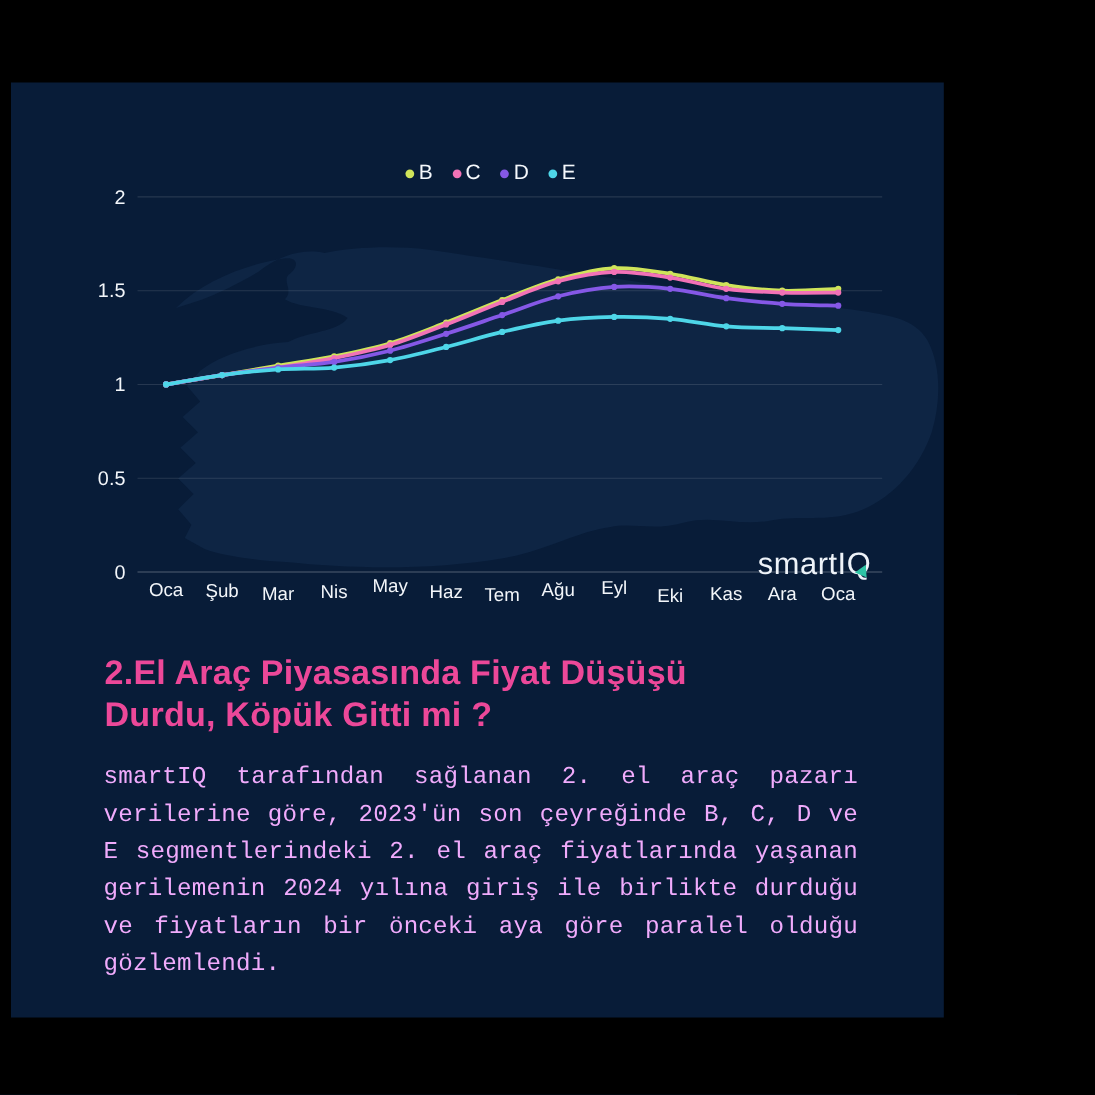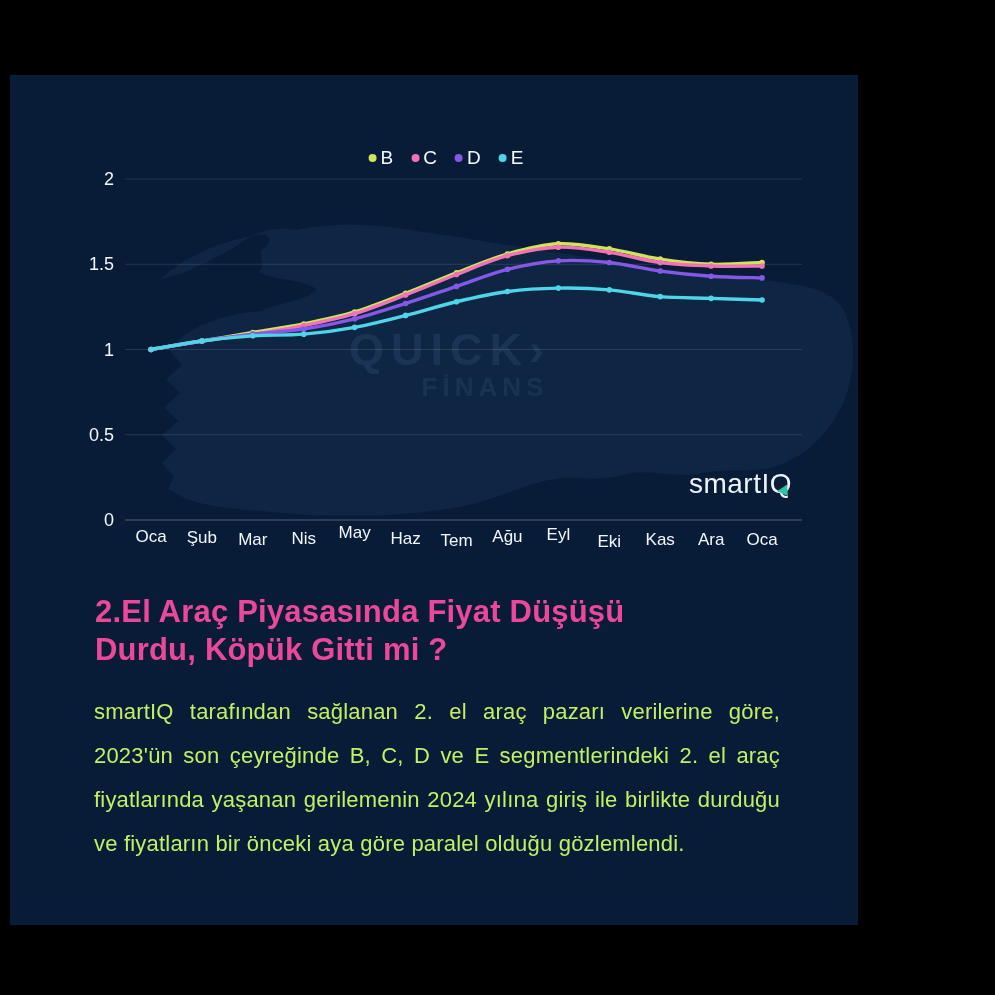--- a/index.html
+++ b/index.html
@@ -17,34 +17,34 @@
   .legend-label{color:#f5f8fc;font-size:19px;font-weight:500;}
   
   .watermark{position:absolute;left:310px;top:252px;width:260px;text-align:center;
              z-index:1;pointer-events:none;}
   .wm-line1{font-size:45px;font-weight:800;letter-spacing:7px;
             color:rgba(150,184,232,0.10);line-height:46px;}
   .wm-arrow{font-size:45px;font-weight:800;color:rgba(150,184,232,0.10);}
   .wm-line2{font-size:26px;font-weight:700;letter-spacing:5px;
             color:rgba(150,184,232,0.09);line-height:28px;padding-left:70px;}
   
-  .brand{position:absolute;top:393px;right:66px;display:flex;align-items:center;
+  .brand{position:absolute;top:422px;right:66px;display:flex;align-items:center;
          z-index:3;}
   .brand-text{color:#eef3f9;font-size:28px;font-weight:400;letter-spacing:0.5px;
               position:relative;display:inline-block;}
   .brand-tri{position:absolute;right:1px;bottom:3px;width:0;height:0;
              border-left:6px solid transparent;border-right:6px solid transparent;
              border-top:10px solid #2ec4a5;transform:rotate(-35deg);}
   
   .article-title{position:absolute;left:85px;top:518px;width:620px;
                  color:#ec4899;font-size:31px;font-weight:700;line-height:38px;
                  letter-spacing:0.2px;}
   .article-body{position:absolute;left:84px;top:615px;width:686px;
-                color:#bef264;font-size:22px;font-weight:400;line-height:44px;
-                text-align:justify;letter-spacing:0.2px;}
+                color:#f0abfc;font-size:22px;font-weight:400;line-height:34px;
+                text-align:justify;letter-spacing:0.2px;font-family:Liberation Mono, monospace;}
 </style>
 </head>
 <body>
 
 <div class="panel">
 
   <div class="chart-wrap">
     <svg id="chart-svg" width="848" height="485" viewBox="0 0 848 485">
         <path fill="#0e2544" d="M150,205 C175,180 215,165 248,160 C262,158 262,168 252,175 C247,182 257,189 249,197 C264,206 290,203 306,214 C297,227 270,226 252,236 C220,238 190,248 172,262 L160,276 L172,290 L156,304 L170,318 L154,332 L168,346 L152,360 L166,374 L152,388 L164,402 L158,414 L176,424 C192,430 220,434 250,436 C310,442 380,444 450,432 C490,424 515,408 545,404 C565,400 585,408 612,400 C640,393 662,404 692,398 C716,393 742,400 770,390 C802,378 826,350 837,318 C846,288 845,256 833,234 C821,215 800,212 775,208 C740,202 700,200 658,194 C610,187 560,180 510,172 C462,164 420,158 380,152 C345,148 310,150 285,155 C262,150 240,160 225,172 C208,182 188,192 172,198 Z"></path>
         <g>
@@ -150,24 +150,20 @@
         </span>
         <span class="legend-item">
           <span class="legend-dot" style="background: rgb(133, 88, 230);"></span>
           <span class="legend-label">D</span>
         </span>
         <span class="legend-item">
           <span class="legend-dot" style="background: rgb(78, 214, 232);"></span>
           <span class="legend-label">E</span>
         </span>
       </div>
-    <div class="watermark">
-      <div class="wm-line1"><span>QUICK</span><span class="wm-arrow">›</span></div>
-      <div class="wm-line2">FİNANS</div>
-    </div>
     <div class="brand">
       <span class="brand-text">
         <span>smartIQ</span>
         <span class="brand-tri"></span>
       </span>
     </div>
   </div>
 
   <div class="article-title">2.El Araç Piyasasında Fiyat Düşüşü Durdu, Köpük Gitti mi ?</div>
   <div class="article-body">smartIQ tarafından sağlanan 2. el araç pazarı verilerine göre, 2023'ün son çeyreğinde B, C, D ve E segmentlerindeki 2. el araç fiyatlarında yaşanan gerilemenin 2024 yılına giriş ile birlikte durduğu ve fiyatların bir önceki aya göre paralel olduğu gözlemlendi.</div>

